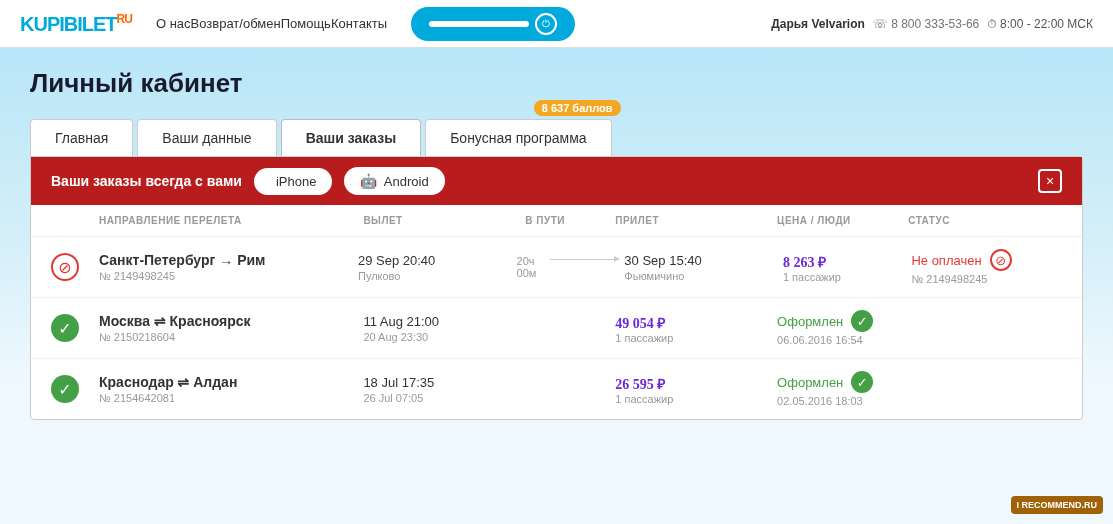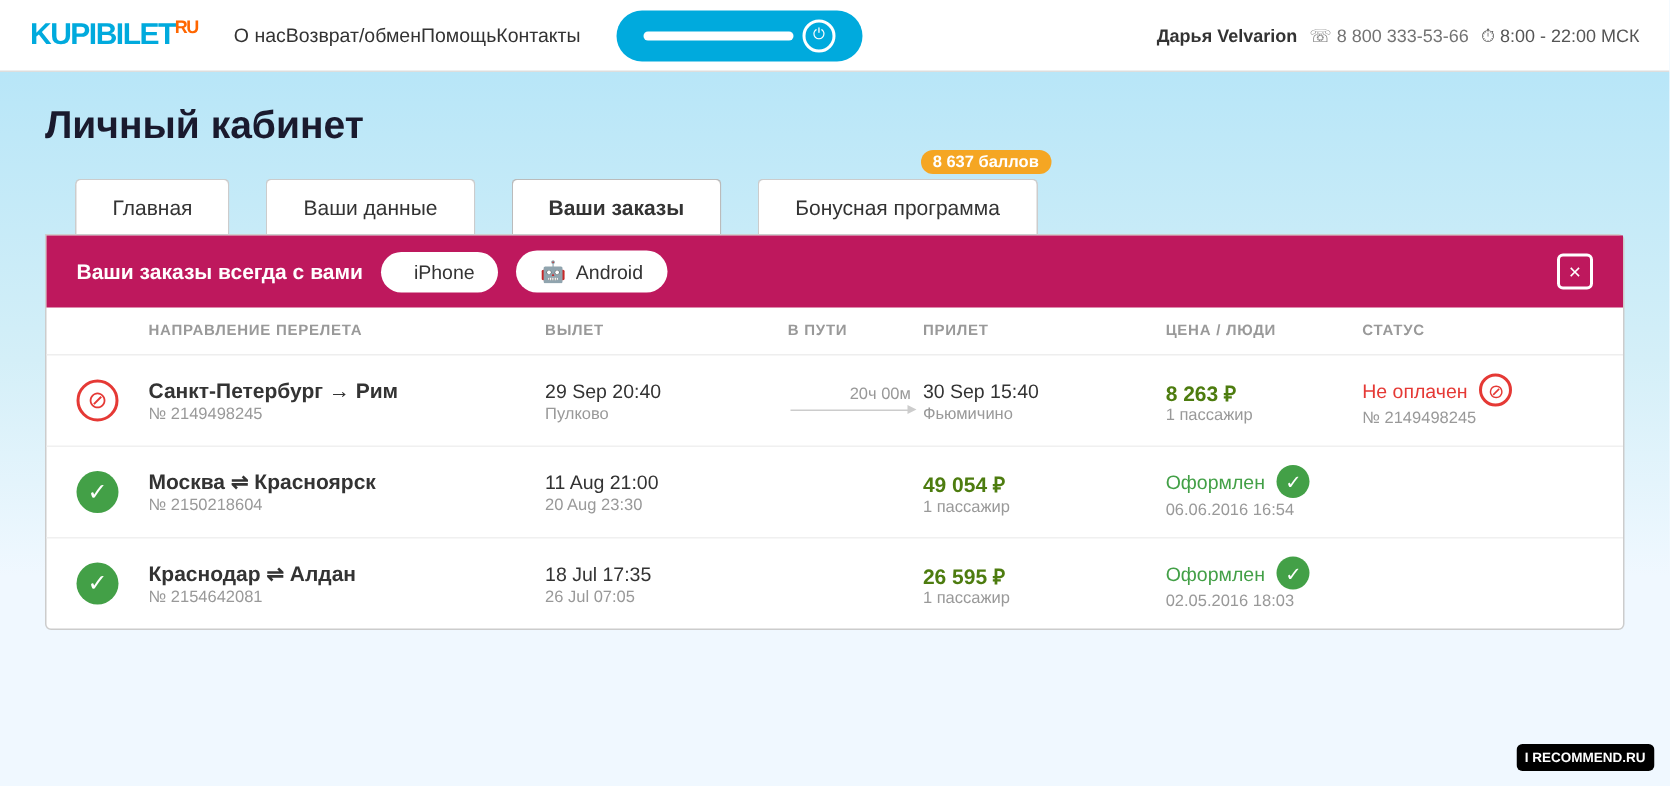--- a/index.html
+++ b/index.html
@@ -69,21 +69,20 @@
     .tab {
       background: #fff;
       border: 1px solid #ccc;
       border-bottom: none;
       padding: 10px 24px;
       cursor: pointer;
       font-size: 14px;
       color: #333;
       border-radius: 4px 4px 0 0;
       margin-right: 4px;
-      margin-left: 20px;
     }
     .tab.active {
       background: #fff;
       border-color: #bbb;
       font-weight: bold;
       z-index: 2;
     }
     .bonus-badge {
       position: relative;
       display: inline-block;
@@ -104,21 +103,21 @@
     
     .content-area {
       background: #fff;
       border: 1px solid #ccc;
       border-radius: 0 4px 4px 4px;
       padding: 0;
     }
 
     
     .app-banner {
-      background: #be185d;
+      background: #b91c1c;
       padding: 10px 20px;
       display: flex;
       align-items: center;
       gap: 12px;
     }
     .banner-text { color: #fff; font-size: 14px; font-weight: bold; }
     .app-btn {
       background: #fff;
       border: none;
       border-radius: 20px;
@@ -182,57 +181,56 @@
     .status-icon.cancelled { border: 2px solid #e53935; color: #e53935; }
     .status-icon.confirmed { background: #43a047; color: #fff; }
 
     .route-name { font-size: 14px; font-weight: bold; color: #333; }
     .order-num { font-size: 11px; color: #999; margin-top: 2px; }
     .flight-time { font-size: 13px; color: #333; }
     .airport { font-size: 11px; color: #999; margin-top: 2px; }
 
     .travel-time-col {
       display: flex;
-      flex-direction: column;
-      align-items: flex-end;
+      align-items: flex-start;
     }
     .travel-duration { font-size: 11px; color: #999; }
     .travel-line {
       width: 80px;
       height: 1px;
       background: #ccc;
       position: relative;
       margin: 4px 0;
     }
     .travel-line::before {
       content: '';
       position: absolute;
       right: -4px;
       top: -3px;
       border-left: 6px solid #ccc;
       border-top: 3px solid transparent;
       border-bottom: 3px solid transparent;
     }
 
-    .price { font-size: 14px; font-weight: bold; color: #4d7c0f; }
+    .price { font-size: 14px; font-weight: bold; color: #6d28d9; font-family: Liberation Serif, serif; }
     .price-sub { font-size: 11px; color: #999; }
 
     .status-text { font-size: 13px; }
     .status-text.not-paid { color: #e53935; }
     .status-text.paid { color: #43a047; }
     .status-num { font-size: 11px; color: #999; margin-top: 2px; }
     .status-date { font-size: 11px; color: #999; margin-top: 2px; }
     .status-cell { display: flex; flex-direction: column; justify-content: center; }
     .status-cell-inner { display: flex; align-items: center; gap: 8px; }
 
     .recommend-badge {
       position: fixed;
       bottom: 10px;
       right: 10px;
-      background: #000000;
+      background: #a16207;
       color: #fff;
       font-size: 9px;
       padding: 4px 6px;
       border-radius: 4px;
       font-weight: bold;
     }
   </style>
 </head>
 <body>
 

